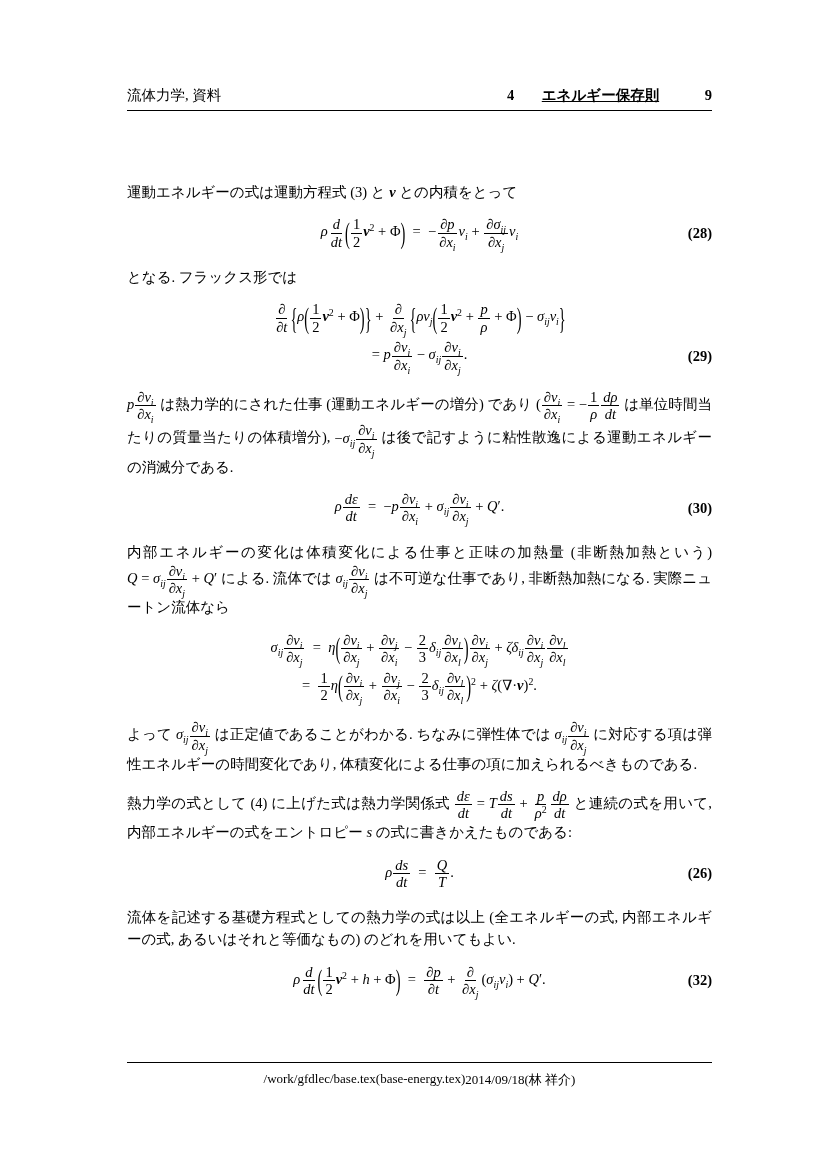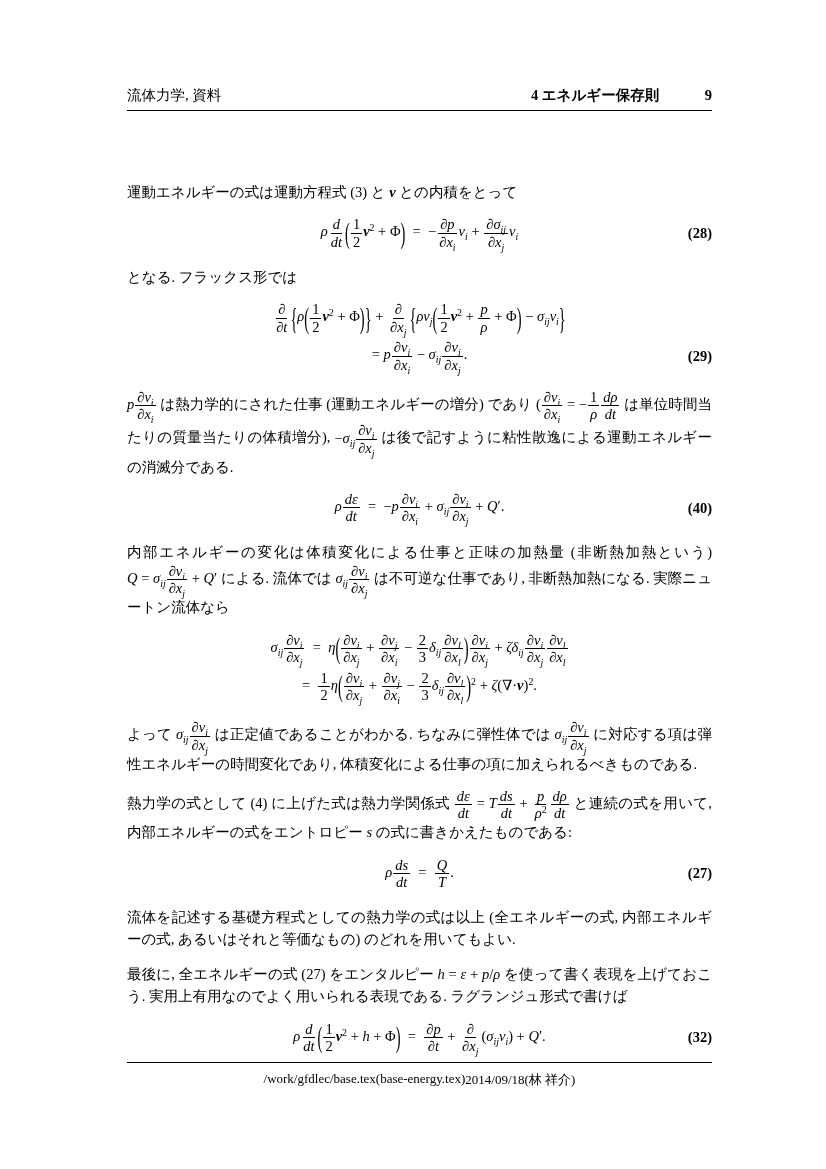--- a/index.html
+++ b/index.html
@@ -3,21 +3,21 @@
 <meta charset="utf-8">
 <title>流体力学, 資料 — 4 エネルギー保存則</title>
 <style>
   html,body{margin:0;padding:0;background:#fff;}
   .page{position:relative;width:826px;height:1169px;background:#ffffff;color:#000;
         font-family:"Liberation Serif","DejaVu Serif",serif;overflow:hidden;}
   .hdr{position:absolute;left:127px;right:114px;top:86px;display:flex;
        justify-content:space-between;align-items:baseline;padding-bottom:5px;
        border-bottom:1px solid #000;font-size:14.5px;}
   .hdr .b{font-weight:bold;}
-  .hdr-sect{margin-left:0;}
+  .hdr-sect{margin-left:24px;text-decoration:underline;}
   .hdr-page{margin-left:42px;}
   .bodytext{position:absolute;left:127px;right:114px;top:140px;font-size:14.5px;
             line-height:22px;text-align:justify;margin-top:41px;}
   .para{margin:0 0 13px;}
   .eq{margin:12px 0 16px;font-size:14.5px;}
   .eqline{position:relative;display:flex;justify-content:center;align-items:center;min-height:34px;}
   .eqline + .eqline{margin-top:4px;}
   .eqno{position:absolute;right:0;top:50%;transform:translateY(-50%);font-weight:bold;}
   .mrow{white-space:nowrap;}
   .m{white-space:nowrap;}
@@ -141,21 +141,21 @@
           <span class="mrow"><i>ρ</i><span class="fr">
               <span class="nu"><i>d</i><i>ε</i></span>
               <span class="de"><i>d</i><i>t</i></span>
             </span> = −<i>p</i><span class="fr">
               <span class="nu"><i>∂</i><i>v</i><sub><i>i</i></sub></span>
               <span class="de"><i>∂</i><i>x</i><sub><i>i</i></sub></span>
             </span> + <i>σ</i><sub><i>i</i><i>j</i></sub><span class="fr">
               <span class="nu"><i>∂</i><i>v</i><sub><i>i</i></sub></span>
               <span class="de"><i>∂</i><i>x</i><sub><i>j</i></sub></span>
             </span> + <i>Q</i>′.</span>
-          <span class="eqno">(40)</span>
+          <span class="eqno">(30)</span>
         </div>
       </div>
       <p class="para">内部エネルギーの変化は体積変化による仕事と正味の加熱量 (非断熱加熱という) <span class="m"><i>Q</i> = <i>σ</i><sub><i>i</i><i>j</i></sub><span class="fr">
             <span class="nu"><i>∂</i><i>v</i><sub><i>i</i></sub></span>
             <span class="de"><i>∂</i><i>x</i><sub><i>j</i></sub></span>
           </span> + <i>Q</i>′</span> による. 流体では <span class="m"><i>σ</i><sub><i>i</i><i>j</i></sub><span class="fr">
             <span class="nu"><i>∂</i><i>v</i><sub><i>i</i></sub></span>
             <span class="de"><i>∂</i><i>x</i><sub><i>j</i></sub></span>
           </span></span> は不可逆な仕事であり, 非断熱加熱になる. 実際ニュートン流体なら</p>
       <div class="eq">
@@ -235,25 +235,24 @@
           </span></span> と連続の式を用いて, 内部エネルギーの式をエントロピー <span class="m"><i>s</i></span> の式に書きかえたものである:</p>
       <div class="eq">
         <div class="eqline">
           <span class="mrow"><i>ρ</i><span class="fr">
               <span class="nu"><i>d</i><i>s</i></span>
               <span class="de"><i>d</i><i>t</i></span>
             </span> = <span class="fr">
               <span class="nu"><i>Q</i></span>
               <span class="de"><i>T</i></span>
             </span>.</span>
-          <span class="eqno">(27)</span>
+          <span class="eqno">(26)</span>
         </div>
       </div>
       <p class="para">流体を記述する基礎方程式としての熱力学の式は以上 (全エネルギーの式, 内部エネルギーの式, あるいはそれと等価なもの) のどれを用いてもよい.</p>
-      <p class="para">最後に, 全エネルギーの式 (27) をエンタルピー <span class="m"><i>h</i> = <i>ε</i> + <i>p</i>/<i>ρ</i></span> を使って書く表現を上げておこう. 実用上有用なのでよく用いられる表現である. ラグランジュ形式で書けば</p>
       <div class="eq">
         <div class="eqline">
           <span class="mrow"><i>ρ</i><span class="fr">
               <span class="nu"><i>d</i></span>
               <span class="de"><i>d</i><i>t</i></span>
             </span><span class="br">
               <span class="bd" style="transform: scaleY(1.97);">(</span>
               <span class="bi"><span class="fr">
                   <span class="nu">1</span>
                   <span class="de">2</span>

